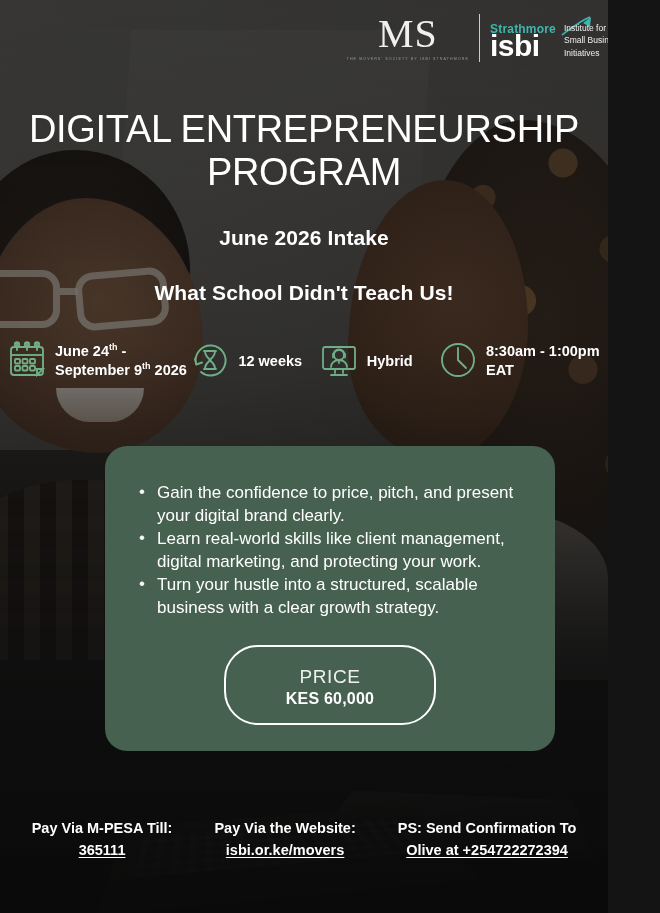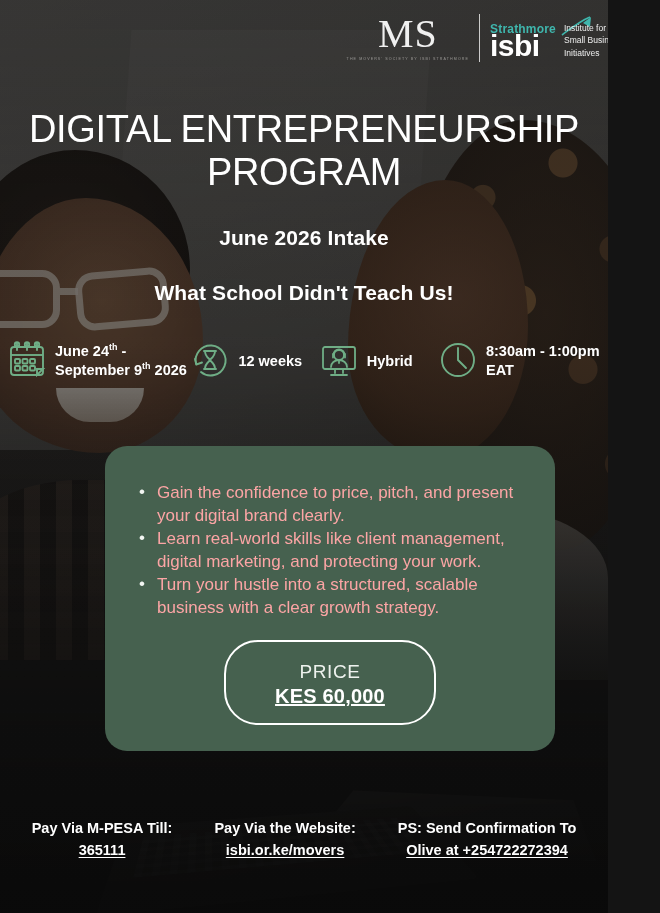--- a/index.html
+++ b/index.html
@@ -219,42 +219,41 @@
   .card {
     position: absolute; left: 105px; top: 446px;
     width: 450px; height: 305px;
     background: #46614f;
     border-radius: 22px;
     padding: 36px 34px 0 34px;
   }
   .card ul { list-style: none; }
   .card li {
     position: relative;
-    color: #fca5a5; font-size: 17px; line-height: 1.33;
+    color: #ffffff; font-size: 17px; line-height: 1.33;
     padding-left: 18px; margin-bottom: 1px;
   }
   .card li::before {
     content: "•"; position: absolute; left: 0; top: -1px;
     font-size: 17px; color: #f2f5f2;
   }
   .price-pill {
     position: absolute; left: 50%; transform: translateX(-50%);
     bottom: 26px;
     width: 212px; padding: 18px 0 14px;
     border: 2.5px solid #ffffff; border-radius: 34px;
     text-align: center;
   }
   .price-label {
     color: #eef2ee; font-size: 19px; font-weight: 400; letter-spacing: .6px;
     line-height: 1.25;
   }
   .price-value {
-    color: #ffffff; font-size: 20px; font-weight: 700; letter-spacing: .2px;
+    color: #ffffff; font-size: 16px; font-weight: 700; letter-spacing: .2px;
     line-height: 1.25;
-    text-decoration: underline;
   }
 
   
   .footer {
     position: absolute; left: 0; right: 0; top: 818px;
     display: flex; justify-content: center; gap: 42px;
     padding: 0 18px;
   }
   .pay-col { text-align: center; }
   .pay-title {

